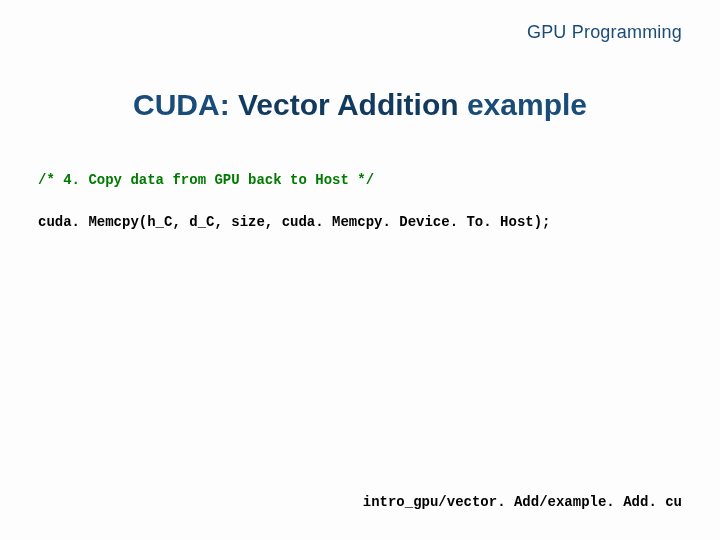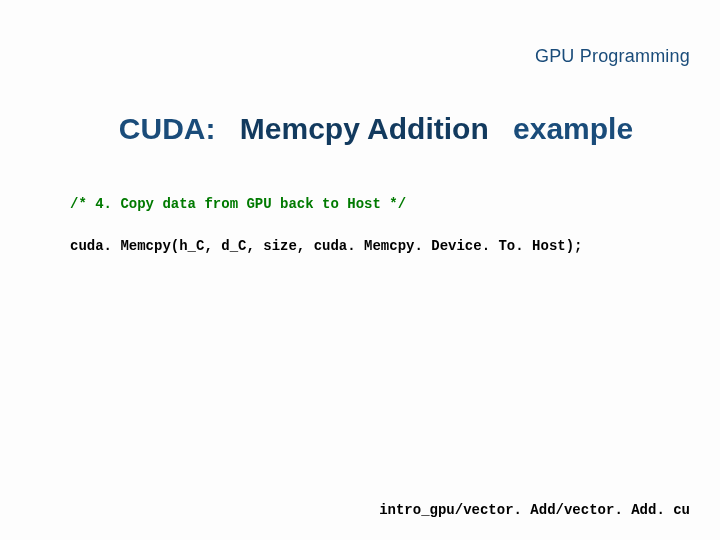--- a/index.html
+++ b/index.html
@@ -1,15 +1,15 @@
 <!DOCTYPE html>
 <html><head>
 <meta charset="utf-8">
 <style>
-  * { margin: 8px; padding: 0; box-sizing: border-box; }
+  * { margin: 0; padding: 0; box-sizing: border-box; }
   html, body { width: 720px; height: 540px; overflow: hidden; }
   body {
     background: #fdfdfd;
     font-family: "Segoe UI", "Helvetica Neue", Arial, sans-serif;
     color: #222;
     position: relative;
   }
   .header {
     position: absolute;
     top: 22px;
@@ -53,20 +53,20 @@
     font-weight: bold;
     color: #000;
   }
 </style>
 </head>
 <body>
 
 <div class="header">GPU Programming</div>
 
 <div class="title-wrap">
-  <span class="light">CUDA:  </span><span class="bold">Memcpy Addition</span><span class="light">  example</span>
+  <span class="light">CUDA:  </span><span class="bold">Vector Addition</span><span class="light">  example</span>
 </div>
 
 <div class="code-block"><span class="comment">/* 4. Copy data from GPU back to Host */</span>
 
 <span>cuda. Memcpy(h_C, d_C, size, cuda. Memcpy. Device. To. Host);</span></div>
 
-<div class="footer-path">intro_gpu/vector. Add/vector. Add. cu</div>
+<div class="footer-path">intro_gpu/vector. Add/example. Add. cu</div>
 
 </body></html>

